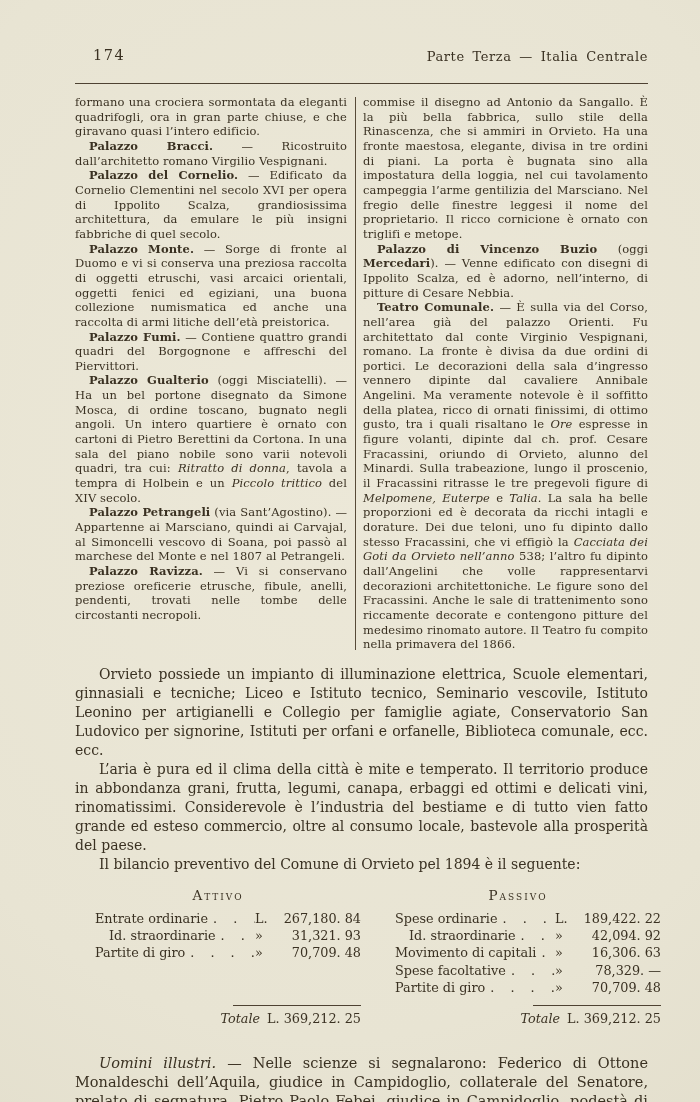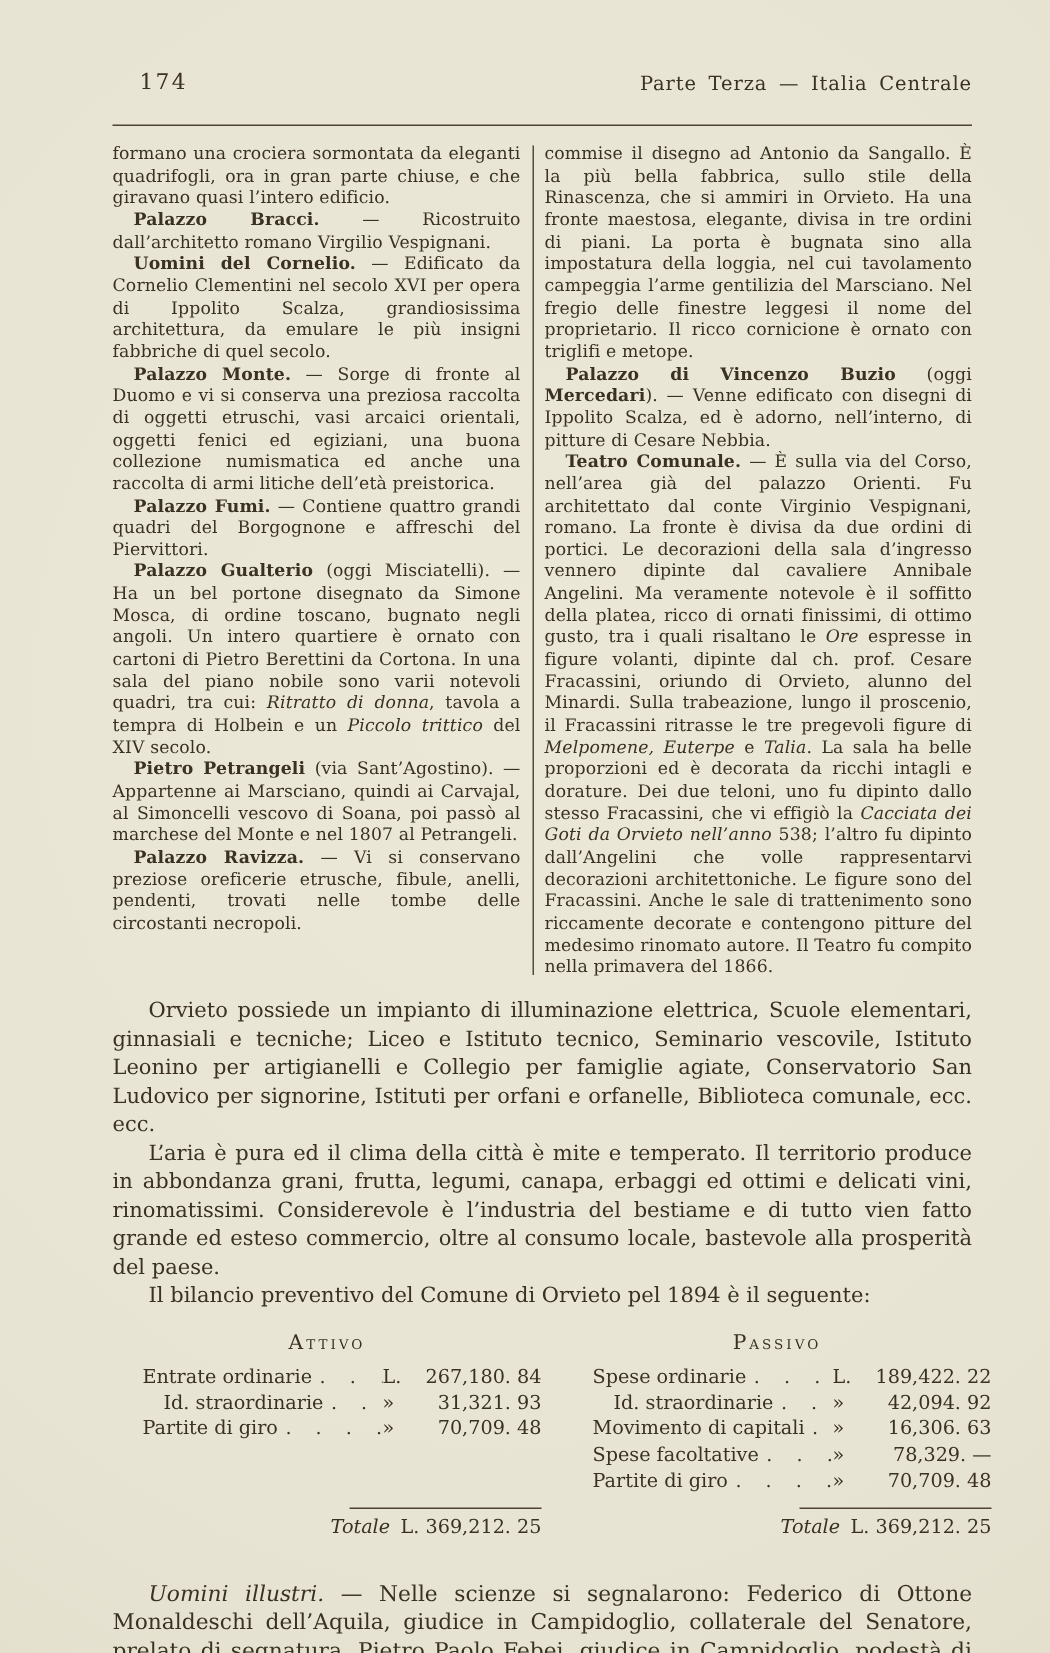--- a/index.html
+++ b/index.html
@@ -70,25 +70,25 @@
     <div class="header">
       <span class="pagenum">174</span>
       <span class="runtitle">Parte Terza — Italia Centrale</span>
     </div>
     <div class="headrule"></div>
 
     <div class="columns">
       <div class="col" id="col-left">
           <p class="noindent"><span>formano una crociera sormontata da eleganti quadrifogli, ora in gran parte chiuse, e che giravano quasi l’intero edificio.</span></p>
           <p><span class="b">Palazzo Bracci.</span><span> — Ricostruito dall’architetto romano Virgilio Vespignani.</span></p>
-          <p><span class="b">Uomini del Cornelio.</span><span> — Edificato da Cornelio Clementini nel secolo XVI per opera di Ippolito Scalza, grandiosissima architettura, da emulare le più insigni fabbriche di quel secolo.</span></p>
+          <p><span class="b">Palazzo del Cornelio.</span><span> — Edificato da Cornelio Clementini nel secolo XVI per opera di Ippolito Scalza, grandiosissima architettura, da emulare le più insigni fabbriche di quel secolo.</span></p>
           <p><span class="b">Palazzo Monte.</span><span> — Sorge di fronte al Duomo e vi si conserva una preziosa raccolta di oggetti etruschi, vasi arcaici orientali, oggetti fenici ed egiziani, una buona collezione numismatica ed anche una raccolta di armi litiche dell’età preistorica.</span></p>
           <p><span class="b">Palazzo Fumi.</span><span> — Contiene quattro grandi quadri del Borgognone e affreschi del Piervittori.</span></p>
           <p><span class="b">Palazzo Gualterio</span><span> (oggi Misciatelli). — Ha un bel portone disegnato da Simone Mosca, di ordine toscano, bugnato negli angoli. Un intero quartiere è ornato con cartoni di Pietro Berettini da Cortona. In una sala del piano nobile sono varii notevoli quadri, tra cui: </span><span class="i">Ritratto di donna</span><span>, tavola a tempra di Holbein e un </span><span class="i">Piccolo trittico</span><span> del XIV secolo.</span></p>
-          <p><span class="b">Pietro Petrangeli</span><span> (via Sant’Agostino). — Appartenne ai Marsciano, quindi ai Carvajal, al Simoncelli vescovo di Soana, poi passò al marchese del Monte e nel 1807 al Petrangeli.</span></p>
+          <p><span class="b">Palazzo Petrangeli</span><span> (via Sant’Agostino). — Appartenne ai Marsciano, quindi ai Carvajal, al Simoncelli vescovo di Soana, poi passò al marchese del Monte e nel 1807 al Petrangeli.</span></p>
           <p><span class="b">Palazzo Ravizza.</span><span> — Vi si conservano preziose oreficerie etrusche, fibule, anelli, pendenti, trovati nelle tombe delle circostanti necropoli.</span></p>
         </div>
       <div class="divider"></div>
       <div class="col rightcol" id="col-right">
           <p class="noindent"><span>commise il disegno ad Antonio da Sangallo. È la più bella fabbrica, sullo stile della Rinascenza, che si ammiri in Orvieto. Ha una fronte maestosa, elegante, divisa in tre ordini di piani. La porta è bugnata sino alla impostatura della loggia, nel cui tavolamento campeggia l’arme gentilizia del Marsciano. Nel fregio delle finestre leggesi il nome del proprietario. Il ricco cornicione è ornato con triglifi e metope.</span></p>
           <p><span class="b">Palazzo di Vincenzo Buzio</span><span> (oggi </span><span class="b">Mercedari</span><span>). — Venne edificato con disegni di Ippolito Scalza, ed è adorno, nell’interno, di pitture di Cesare Nebbia.</span></p>
           <p><span class="b">Teatro Comunale.</span><span> — È sulla via del Corso, nell’area già del palazzo Orienti. Fu architettato dal conte Virginio Vespignani, romano. La fronte è divisa da due ordini di portici. Le decorazioni della sala d’ingresso vennero dipinte dal cavaliere Annibale Angelini. Ma veramente notevole è il soffitto della platea, ricco di ornati finissimi, di ottimo gusto, tra i quali risaltano le </span><span class="i">Ore</span><span> espresse in figure volanti, dipinte dal ch. prof. Cesare Fracassini, oriundo di Orvieto, alunno del Minardi. Sulla trabeazione, lungo il proscenio, il Fracassini ritrasse le tre pregevoli figure di </span><span class="i">Melpomene, Euterpe</span><span> e </span><span class="i">Talia</span><span>. La sala ha belle proporzioni ed è decorata da ricchi intagli e dorature. Dei due teloni, uno fu dipinto dallo stesso Fracassini, che vi effigiò la </span><span class="i">Cacciata dei Goti da Orvieto nell’anno</span><span> 538; l’altro fu dipinto dall’Angelini che volle rappresentarvi decorazioni architettoniche. Le figure sono del Fracassini. Anche le sale di trattenimento sono riccamente decorate e contengono pitture del medesimo rinomato autore. Il Teatro fu compito nella primavera del 1866.</span></p>
         </div>
     </div>
 

